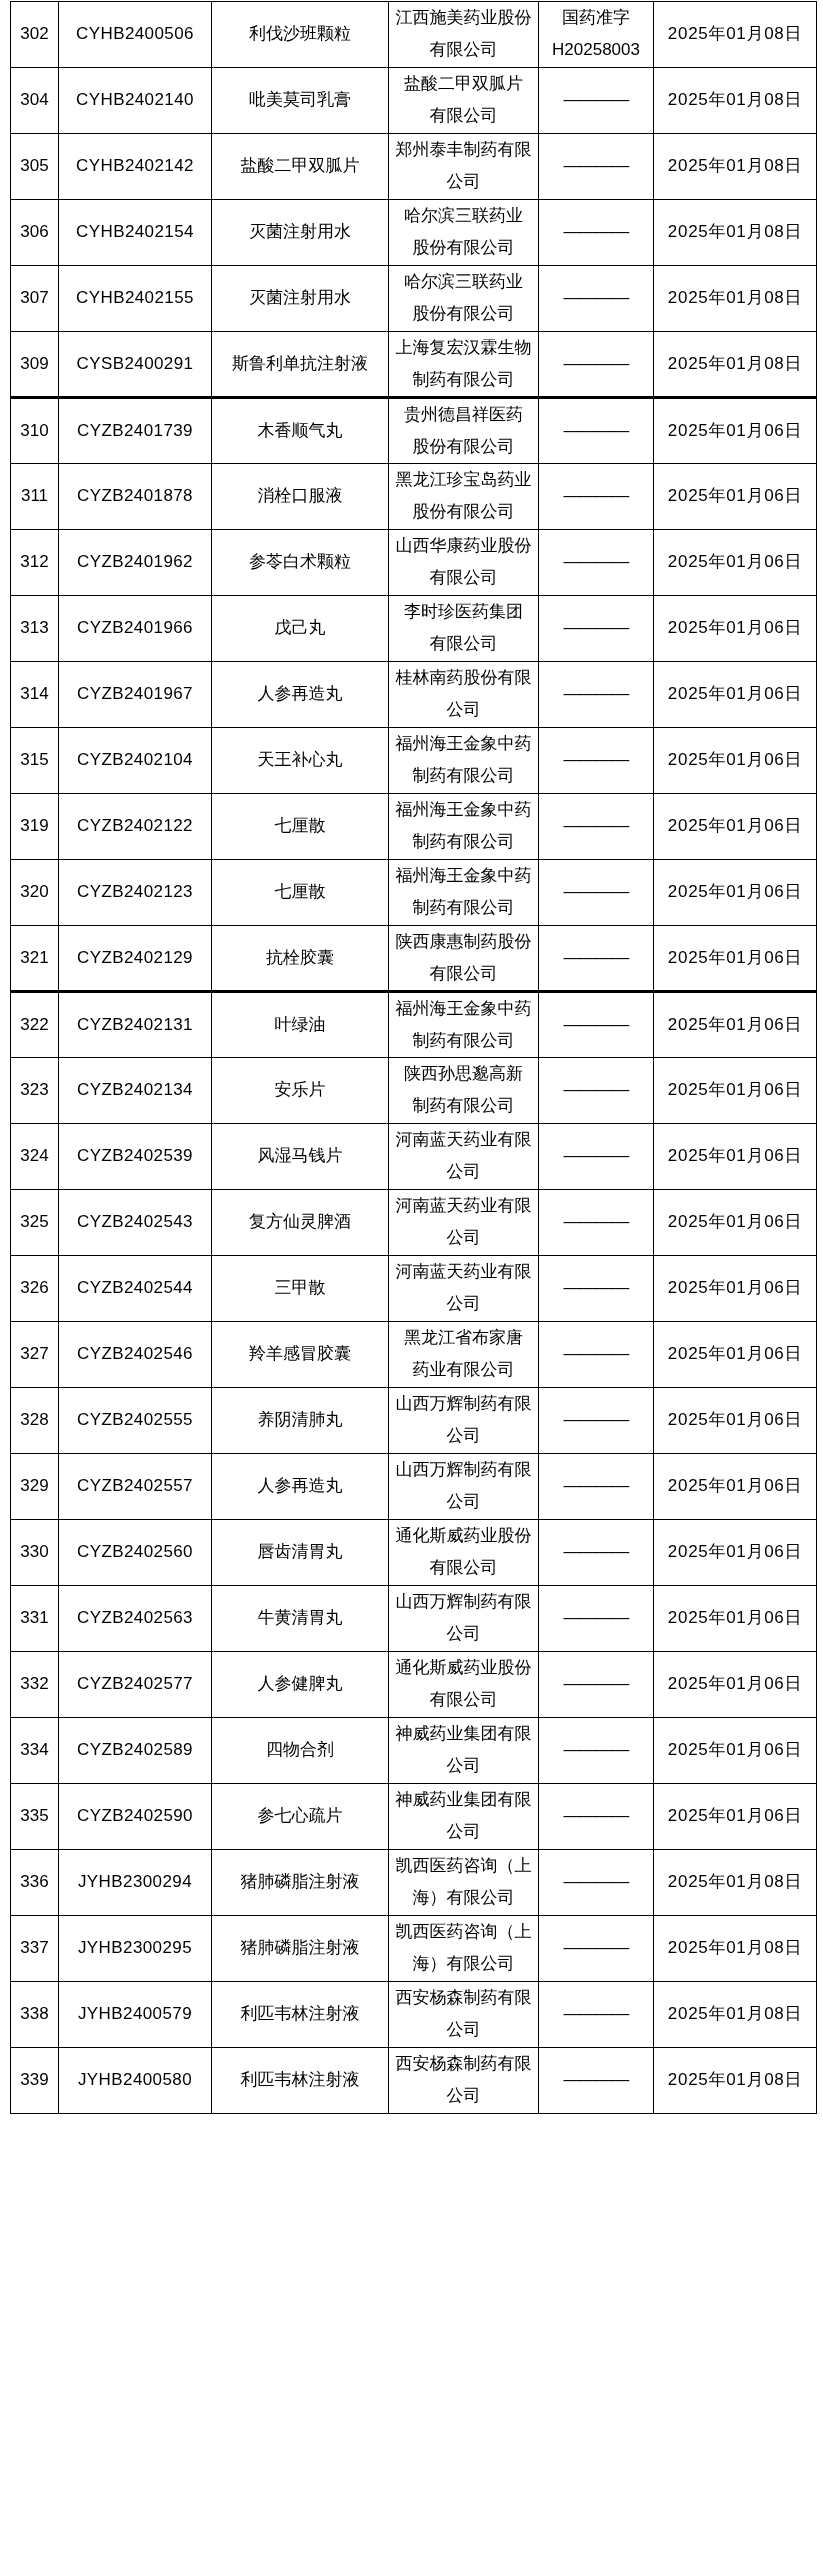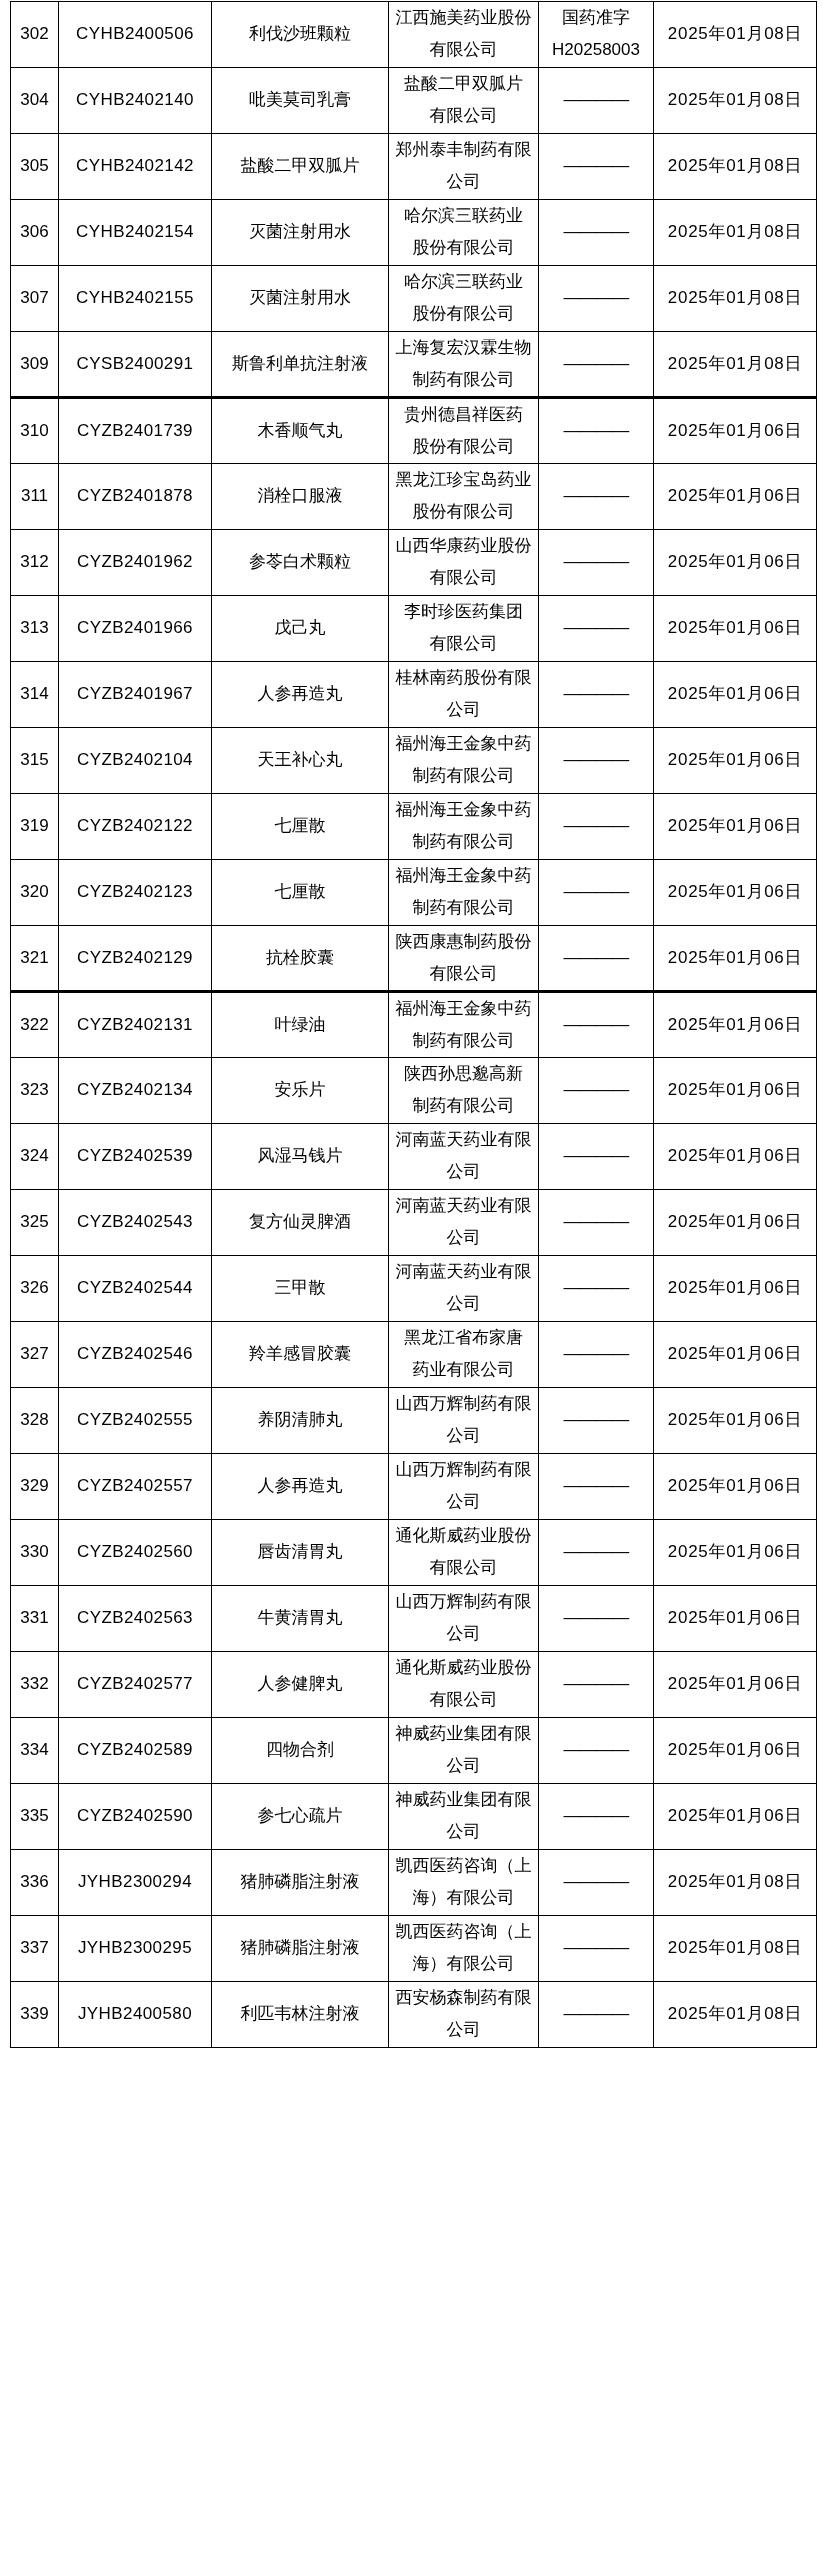--- a/index.html
+++ b/index.html
@@ -324,20 +324,29 @@
         <tr>
     <td class="cell-no">337</td>
     <td class="cell-code">JYHB2300295</td>
     <td class="cell-drug">猪肺磷脂注射液</td>
     <td class="cell-company">凯西医药咨询（上
 海）有限公司</td>
     <td class="cell-approval dash-cell">————</td>
     <td class="cell-date">2025年01月08日</td>
   </tr>
         <tr>
+    <td class="cell-no">338</td>
+    <td class="cell-code">JYHB2400579</td>
+    <td class="cell-drug">利匹韦林注射液</td>
+    <td class="cell-company">西安杨森制药有限
+公司</td>
+    <td class="cell-approval dash-cell">————</td>
+    <td class="cell-date">2025年01月08日</td>
+  </tr>
+        <tr>
     <td class="cell-no">339</td>
     <td class="cell-code">JYHB2400580</td>
     <td class="cell-drug">利匹韦林注射液</td>
     <td class="cell-company">西安杨森制药有限
 公司</td>
     <td class="cell-approval dash-cell">————</td>
     <td class="cell-date">2025年01月08日</td>
   </tr>
       </tbody>
   </table>

